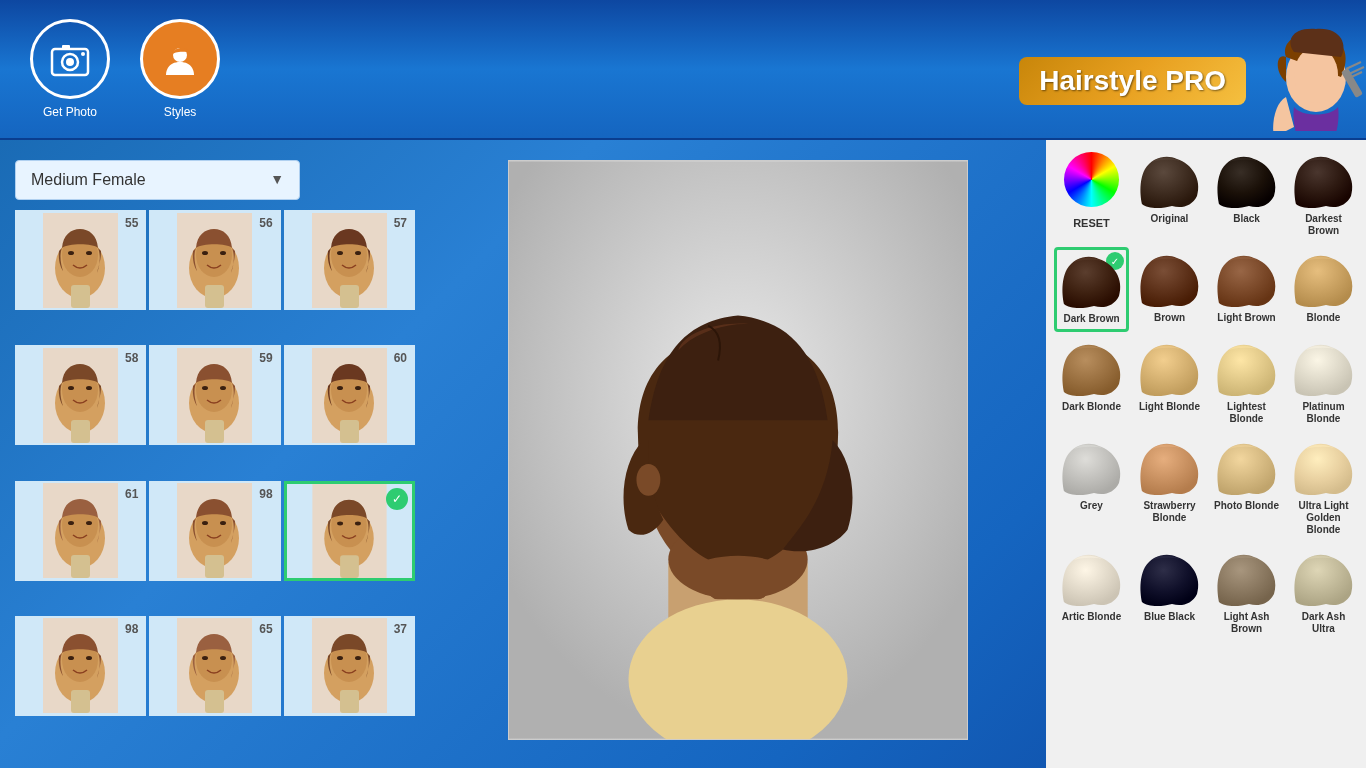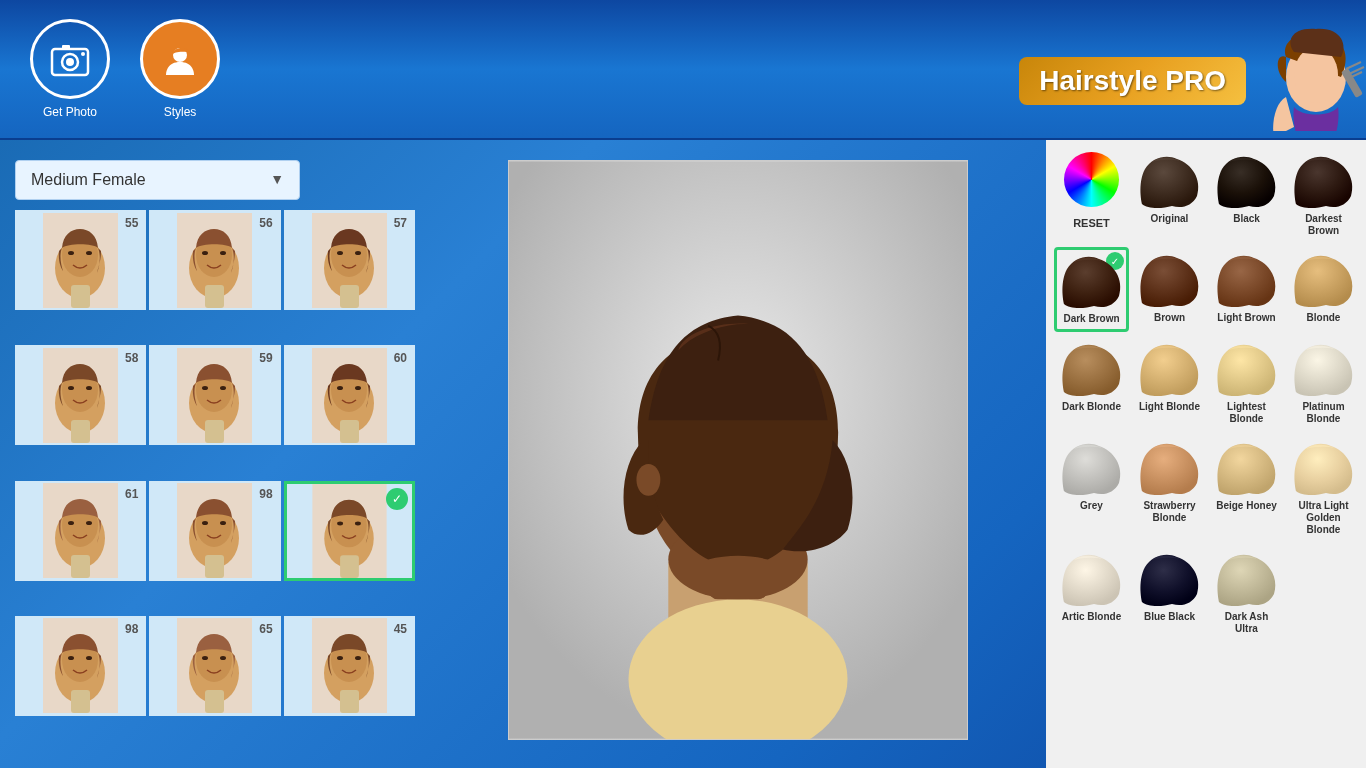--- a/index.html
+++ b/index.html
@@ -502,21 +502,21 @@
       <ellipse cx="28" cy="40" rx="3" ry="2" fill="#3a2010"></ellipse>
       <ellipse cx="46" cy="40" rx="3" ry="2" fill="#3a2010"></ellipse>
       <path d="M30 52 Q37 58 44 52" stroke="#8a4020" stroke-width="1.5" fill="none"></path>
       <path d="M19 35 C20 22 28 16 37 16 C46 16 54 22 55 35 C50 30 25 30 19 35Z" fill="#9a6040"></path>
       <path d="M19 35 C16 42 18 52 20 58 C18 55 15 48 16 38Z" fill="#9a6040"></path>
       <path d="M55 35 C58 42 57 52 54 60 C55 55 58 48 58 38Z" fill="#9a6040"></path>
       <rect x="28" y="72" width="19" height="23" rx="3" fill="#d4c090"></rect>
     </svg>
         </div>
         <div class="style-item">
-          <div class="style-num">45</div>
+          <div class="style-num">37</div>
           <svg width="75" height="95" viewBox="0 0 75 95">
       <rect width="75" height="95" fill="#e8d8c8"></rect>
       <ellipse cx="37" cy="55" rx="25" ry="30" fill="#d4a060"></ellipse>
       <ellipse cx="37" cy="42" rx="18" ry="22" fill="#c89050"></ellipse>
       <ellipse cx="28" cy="40" rx="3" ry="2" fill="#3a2010"></ellipse>
       <ellipse cx="46" cy="40" rx="3" ry="2" fill="#3a2010"></ellipse>
       <path d="M30 52 Q37 58 44 52" stroke="#8a4020" stroke-width="1.5" fill="none"></path>
       <path d="M19 35 C20 22 28 16 37 16 C46 16 54 22 55 35 C50 30 25 30 19 35Z" fill="#7a4828"></path>
       <path d="M19 35 C16 42 18 52 20 58 C18 55 15 48 16 38Z" fill="#7a4828"></path>
       <path d="M55 35 C58 42 57 52 54 60 C55 55 58 48 58 38Z" fill="#7a4828"></path>
@@ -777,21 +777,21 @@
         <defs>
           <radialGradient id="hgbeigeblonde" cx="40%" cy="30%" r="70%">
             <stop offset="0%" stop-color="#f2d69e"></stop>
             <stop offset="60%" stop-color="#d4b880"></stop>
             <stop offset="100%" stop-color="#c0a46c"></stop>
           </radialGradient>
         </defs>
         <path d="M5 50 C5 50 0 30 8 15 C15 3 30 0 40 5 C55 10 65 25 60 42 C55 52 45 55 35 52 C25 55 10 55 5 50Z" fill="url(#hgbeigeblonde)"></path>
         <path d="M15 8 C20 3 35 2 45 8 C40 5 25 5 15 8Z" fill="#f2d69e" opacity="0.5"></path>
       </svg></div>
-          <div class="color-label">Beige Honey</div>
+          <div class="color-label">Photo Blonde</div>
         </div>
         <div class="color-item">
           <div class="color-swatch"><svg width="65" height="55" viewBox="0 0 65 55" class="hair-swatch-svg">
         <defs>
           <radialGradient id="hgultralightgolden" cx="40%" cy="30%" r="70%">
             <stop offset="0%" stop-color="#ffeebe"></stop>
             <stop offset="60%" stop-color="#e8d0a0"></stop>
             <stop offset="100%" stop-color="#d4bc8c"></stop>
           </radialGradient>
         </defs>
@@ -824,20 +824,34 @@
           </radialGradient>
         </defs>
         <path d="M5 50 C5 50 0 30 8 15 C15 3 30 0 40 5 C55 10 65 25 60 42 C55 52 45 55 35 52 C25 55 10 55 5 50Z" fill="url(#hgblueblack)"></path>
         <path d="M15 8 C20 3 35 2 45 8 C40 5 25 5 15 8Z" fill="#2e2e48" opacity="0.5"></path>
       </svg></div>
           <div class="color-label">Blue Black</div>
         </div>
         <div class="color-item">
           <div class="color-swatch"><svg width="65" height="55" viewBox="0 0 65 55" class="hair-swatch-svg">
         <defs>
+          <radialGradient id="hglightashbrown" cx="40%" cy="30%" r="70%">
+            <stop offset="0%" stop-color="#a8967e"></stop>
+            <stop offset="60%" stop-color="#8a7860"></stop>
+            <stop offset="100%" stop-color="#76644c"></stop>
+          </radialGradient>
+        </defs>
+        <path d="M5 50 C5 50 0 30 8 15 C15 3 30 0 40 5 C55 10 65 25 60 42 C55 52 45 55 35 52 C25 55 10 55 5 50Z" fill="url(#hglightashbrown)"></path>
+        <path d="M15 8 C20 3 35 2 45 8 C40 5 25 5 15 8Z" fill="#a8967e" opacity="0.5"></path>
+      </svg></div>
+          <div class="color-label">Light Ash Brown</div>
+        </div>
+        <div class="color-item">
+          <div class="color-swatch"><svg width="65" height="55" viewBox="0 0 65 55" class="hair-swatch-svg">
+        <defs>
           <radialGradient id="hgdarkashblonde" cx="40%" cy="30%" r="70%">
             <stop offset="0%" stop-color="#ded6b6"></stop>
             <stop offset="60%" stop-color="#c0b898"></stop>
             <stop offset="100%" stop-color="#aca484"></stop>
           </radialGradient>
         </defs>
         <path d="M5 50 C5 50 0 30 8 15 C15 3 30 0 40 5 C55 10 65 25 60 42 C55 52 45 55 35 52 C25 55 10 55 5 50Z" fill="url(#hgdarkashblonde)"></path>
         <path d="M15 8 C20 3 35 2 45 8 C40 5 25 5 15 8Z" fill="#ded6b6" opacity="0.5"></path>
       </svg></div>
           <div class="color-label">Dark Ash Ultra</div>

